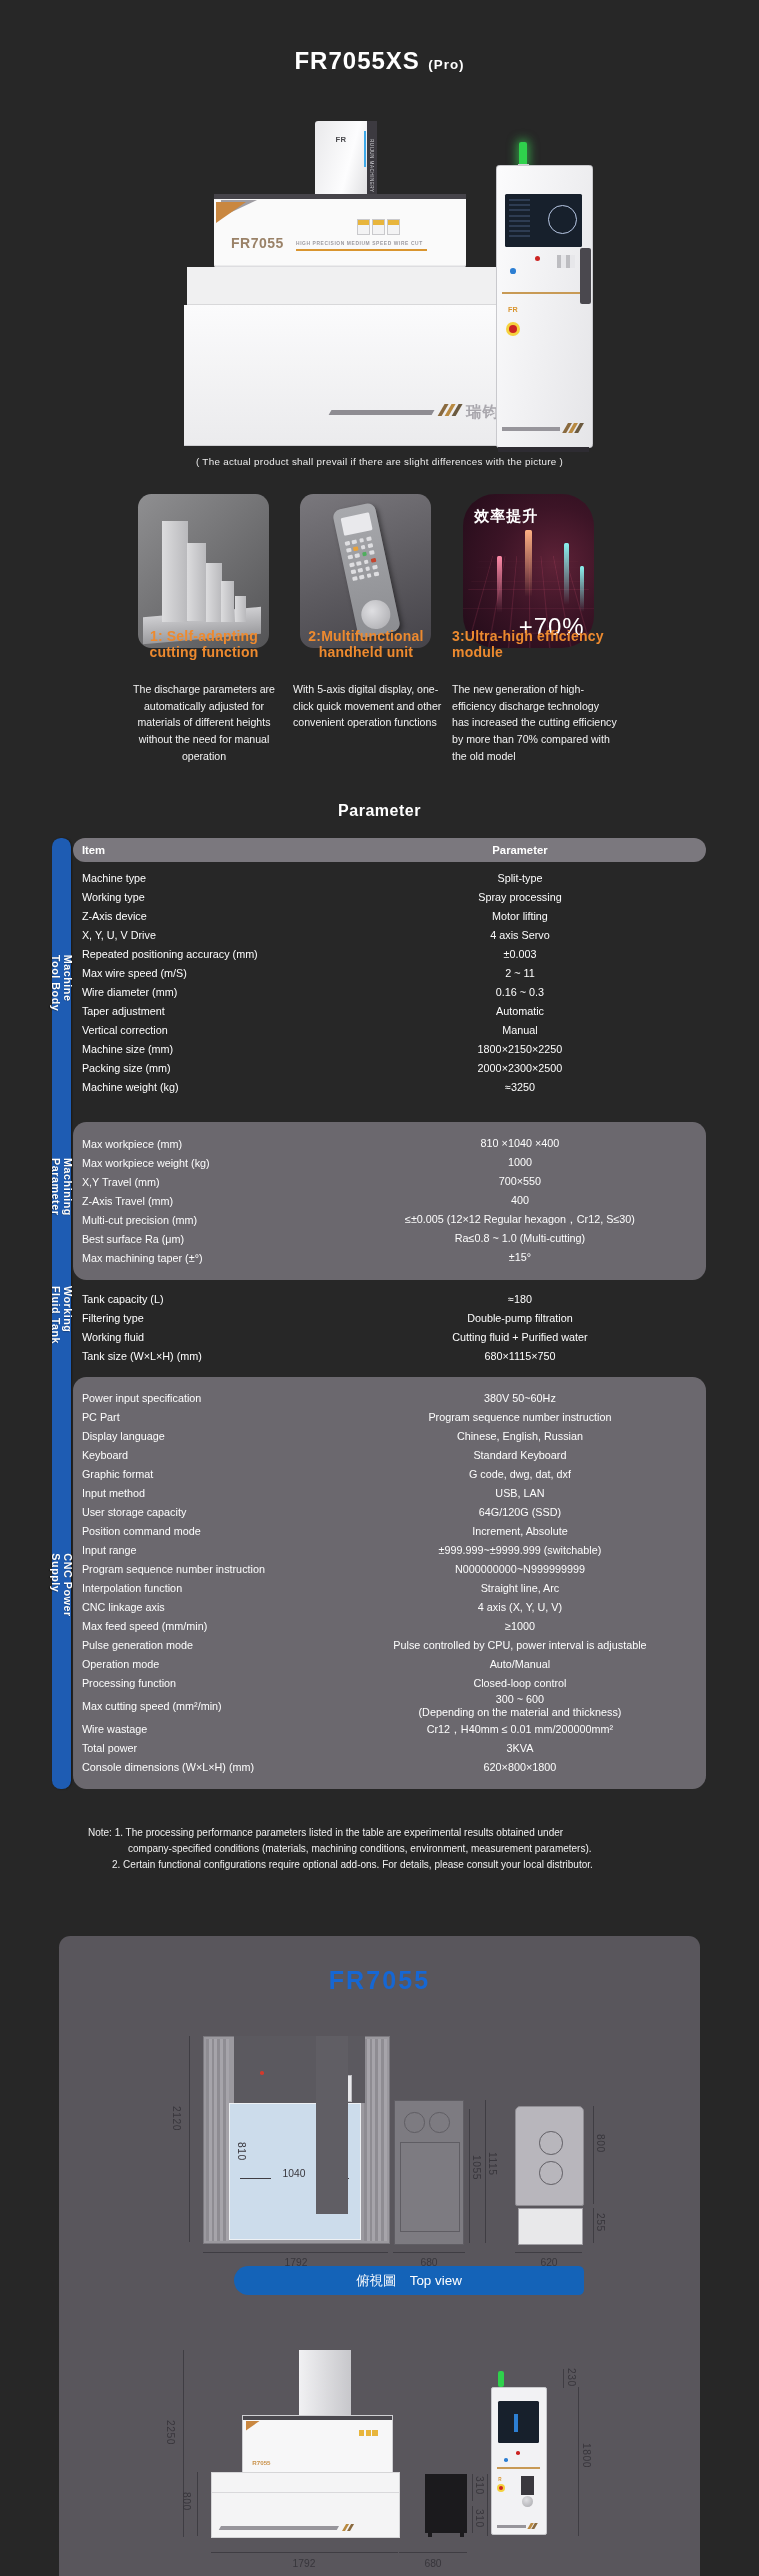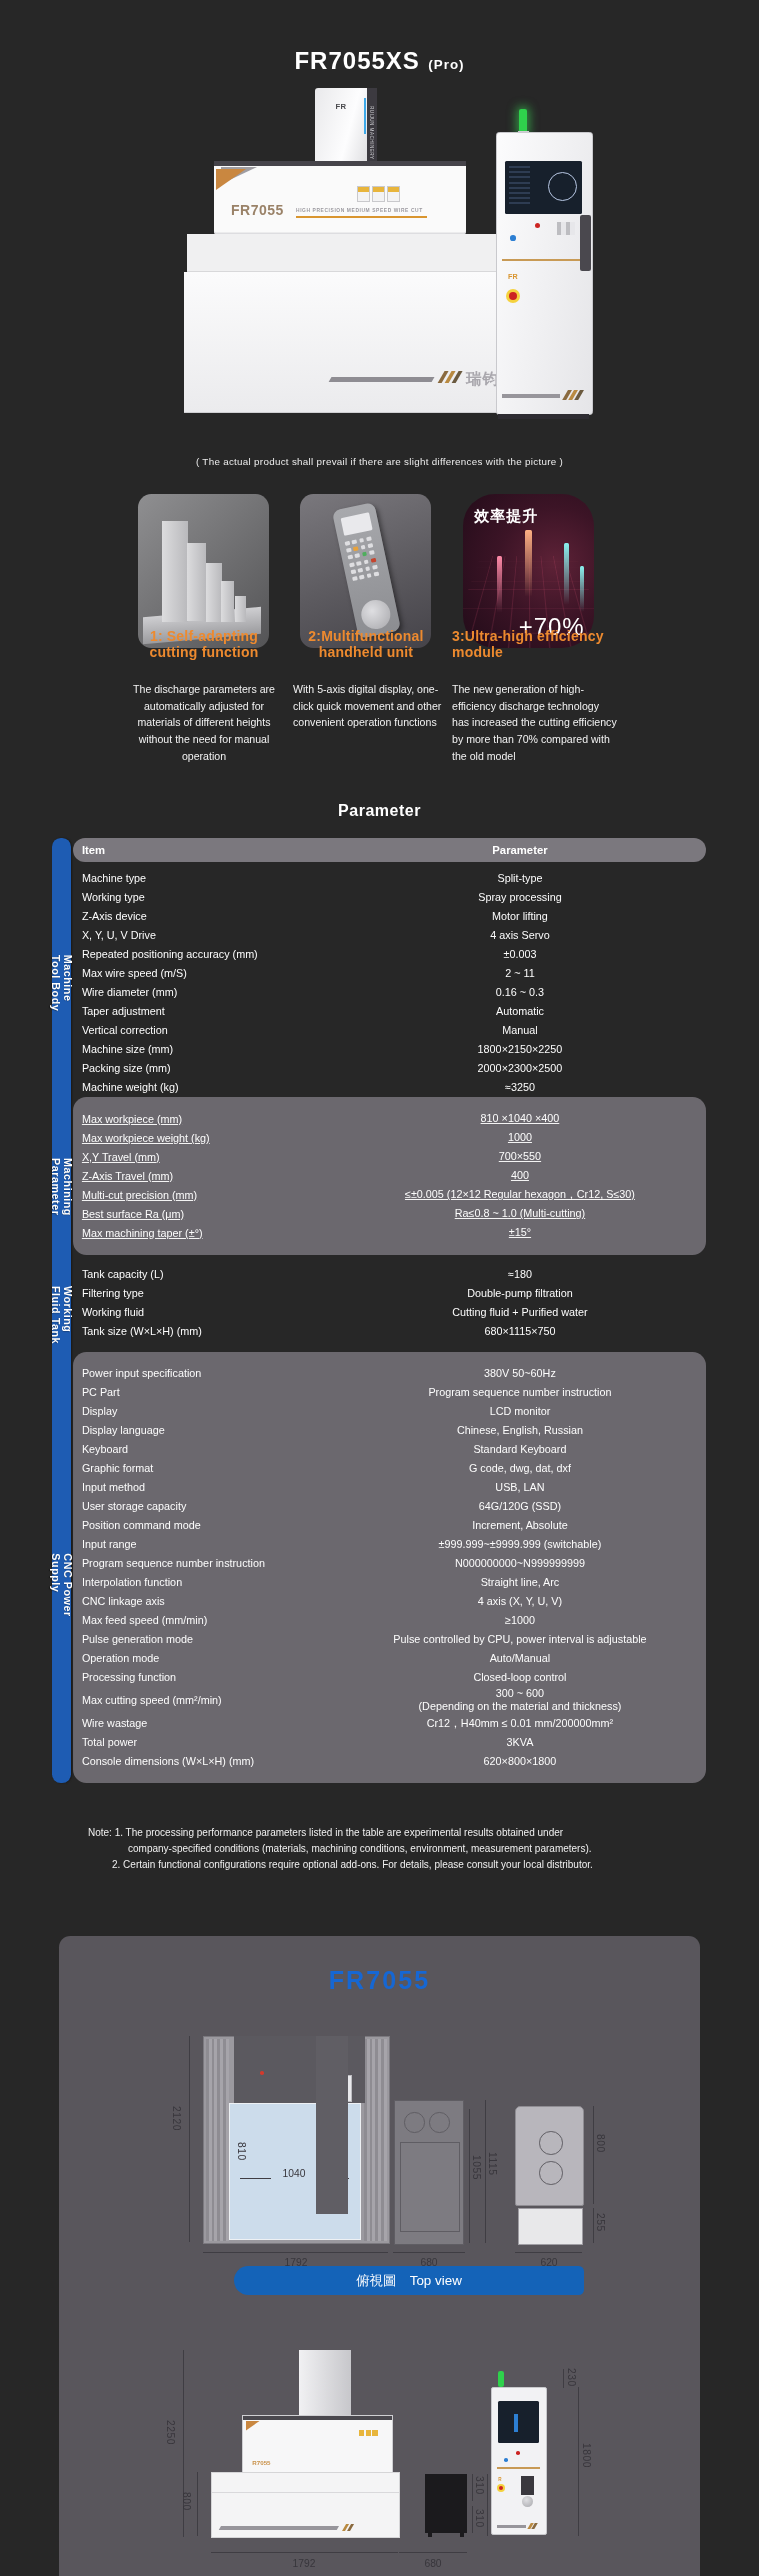--- a/index.html
+++ b/index.html
@@ -117,21 +117,21 @@
 </head>
 <body>
 
 <div class="page">
 
   <div class="abs main-title">
     <span class="big">FR7055XS</span>
     <span class="small">(Pro)</span>
   </div>
 
-  <div class="abs" style="left:0;top:85px;width:620px;height:340px;">
+  <div class="abs" style="left:0;top:118px;width:620px;height:340px;">
 
     <div class="shape col-body" style="left:315px;top:2.6px;width:61px;height:149px;"></div>
     <div class="shape" style="left:315px;top:16.5px;width:52px;text-align:center;color:#4a4a4e;font-size:7.7px;font-weight:bold;letter-spacing:0.5px;">FR</div>
     <div class="shape col-strip" style="left:367px;top:2.6px;width:10.3px;height:149px;"></div>
     <div class="shape vert-text" style="left:369px;top:20.6px;height:113px;">RUIJUN MACHINERY</div>
     <div class="shape col-blue" style="left:364px;top:13px;width:1.5px;height:36px;"></div>
 
     <div class="shape head-box" style="left:214px;top:76px;width:252px;height:73px;"></div>
     <div class="shape head-band" style="left:214px;top:76px;width:252px;height:5.2px;"></div>
     <div class="shape tri-gray" style="left:221px;top:82px;"></div>
@@ -303,21 +303,21 @@
     <div class="trow">
       <div class="tlabel">Packing size (mm)</div>
       <div class="tvalue"><span class="v1">2000×2300×2500</span></div>
     </div>
 
     <div class="trow">
       <div class="tlabel">Machine weight (kg)</div>
       <div class="tvalue"><span class="v1">≈3250</span></div>
     </div>
   </div>
-      <div class="tsection tpanel" style="margin-top:0;text-decoration:underline;">
+      <div class="tsection tpanel" style="margin-top:25px;">
     <div class="trow">
       <div class="tlabel">Max workpiece (mm)</div>
       <div class="tvalue"><span class="v1">810 ×1040 ×400</span></div>
     </div>
 
     <div class="trow">
       <div class="tlabel">Max workpiece weight (kg)</div>
       <div class="tvalue"><span class="v1">1000</span></div>
     </div>
 
@@ -371,24 +371,20 @@
     <div class="trow">
       <div class="tlabel">Power input specification</div>
       <div class="tvalue"><span class="v1">380V  50~60Hz</span></div>
     </div>
 
     <div class="trow">
       <div class="tlabel">PC Part</div>
       <div class="tvalue"><span class="v1">Program sequence number instruction</span></div>
     </div>
 
-    <div class="trow">
-      <div class="tlabel">Display</div>
-      <div class="tvalue"><span class="v1">LCD monitor</span></div>
-    </div>
 
     <div class="trow">
       <div class="tlabel">Display language</div>
       <div class="tvalue"><span class="v1">Chinese, English, Russian</span></div>
     </div>
 
     <div class="trow">
       <div class="tlabel">Keyboard</div>
       <div class="tvalue"><span class="v1">Standard Keyboard</span></div>
     </div>

